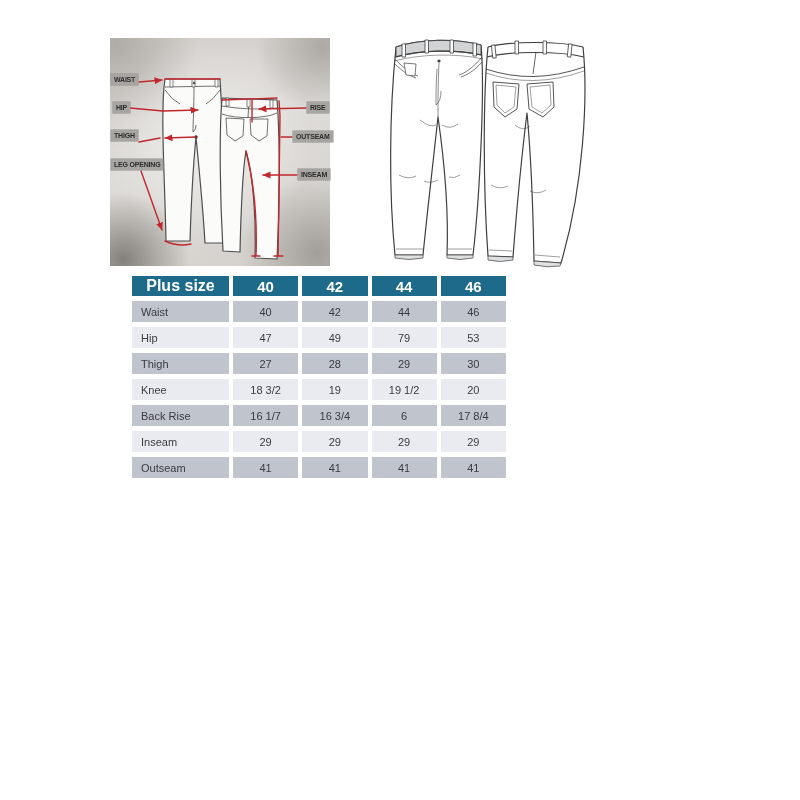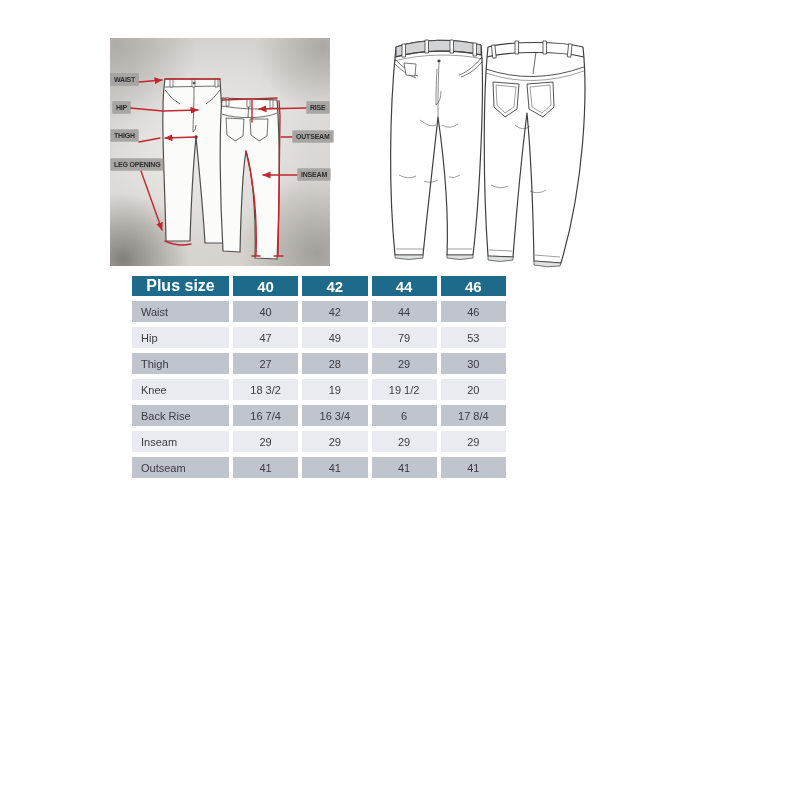--- a/index.html
+++ b/index.html
@@ -197,21 +197,21 @@
       </tr>
       <tr>
         <td class="rowlabel">Knee</td>
         <td>18 3/2</td>
         <td>19</td>
         <td>19 1/2</td>
         <td>20</td>
       </tr>
       <tr>
         <td class="rowlabel">Back Rise</td>
-        <td>16 7/4</td>
+        <td>16 1/7</td>
         <td>16 3/4</td>
         <td>6</td>
         <td>17 8/4</td>
       </tr>
       <tr>
         <td class="rowlabel">Inseam</td>
         <td>29</td>
         <td>29</td>
         <td>29</td>
         <td>29</td>

